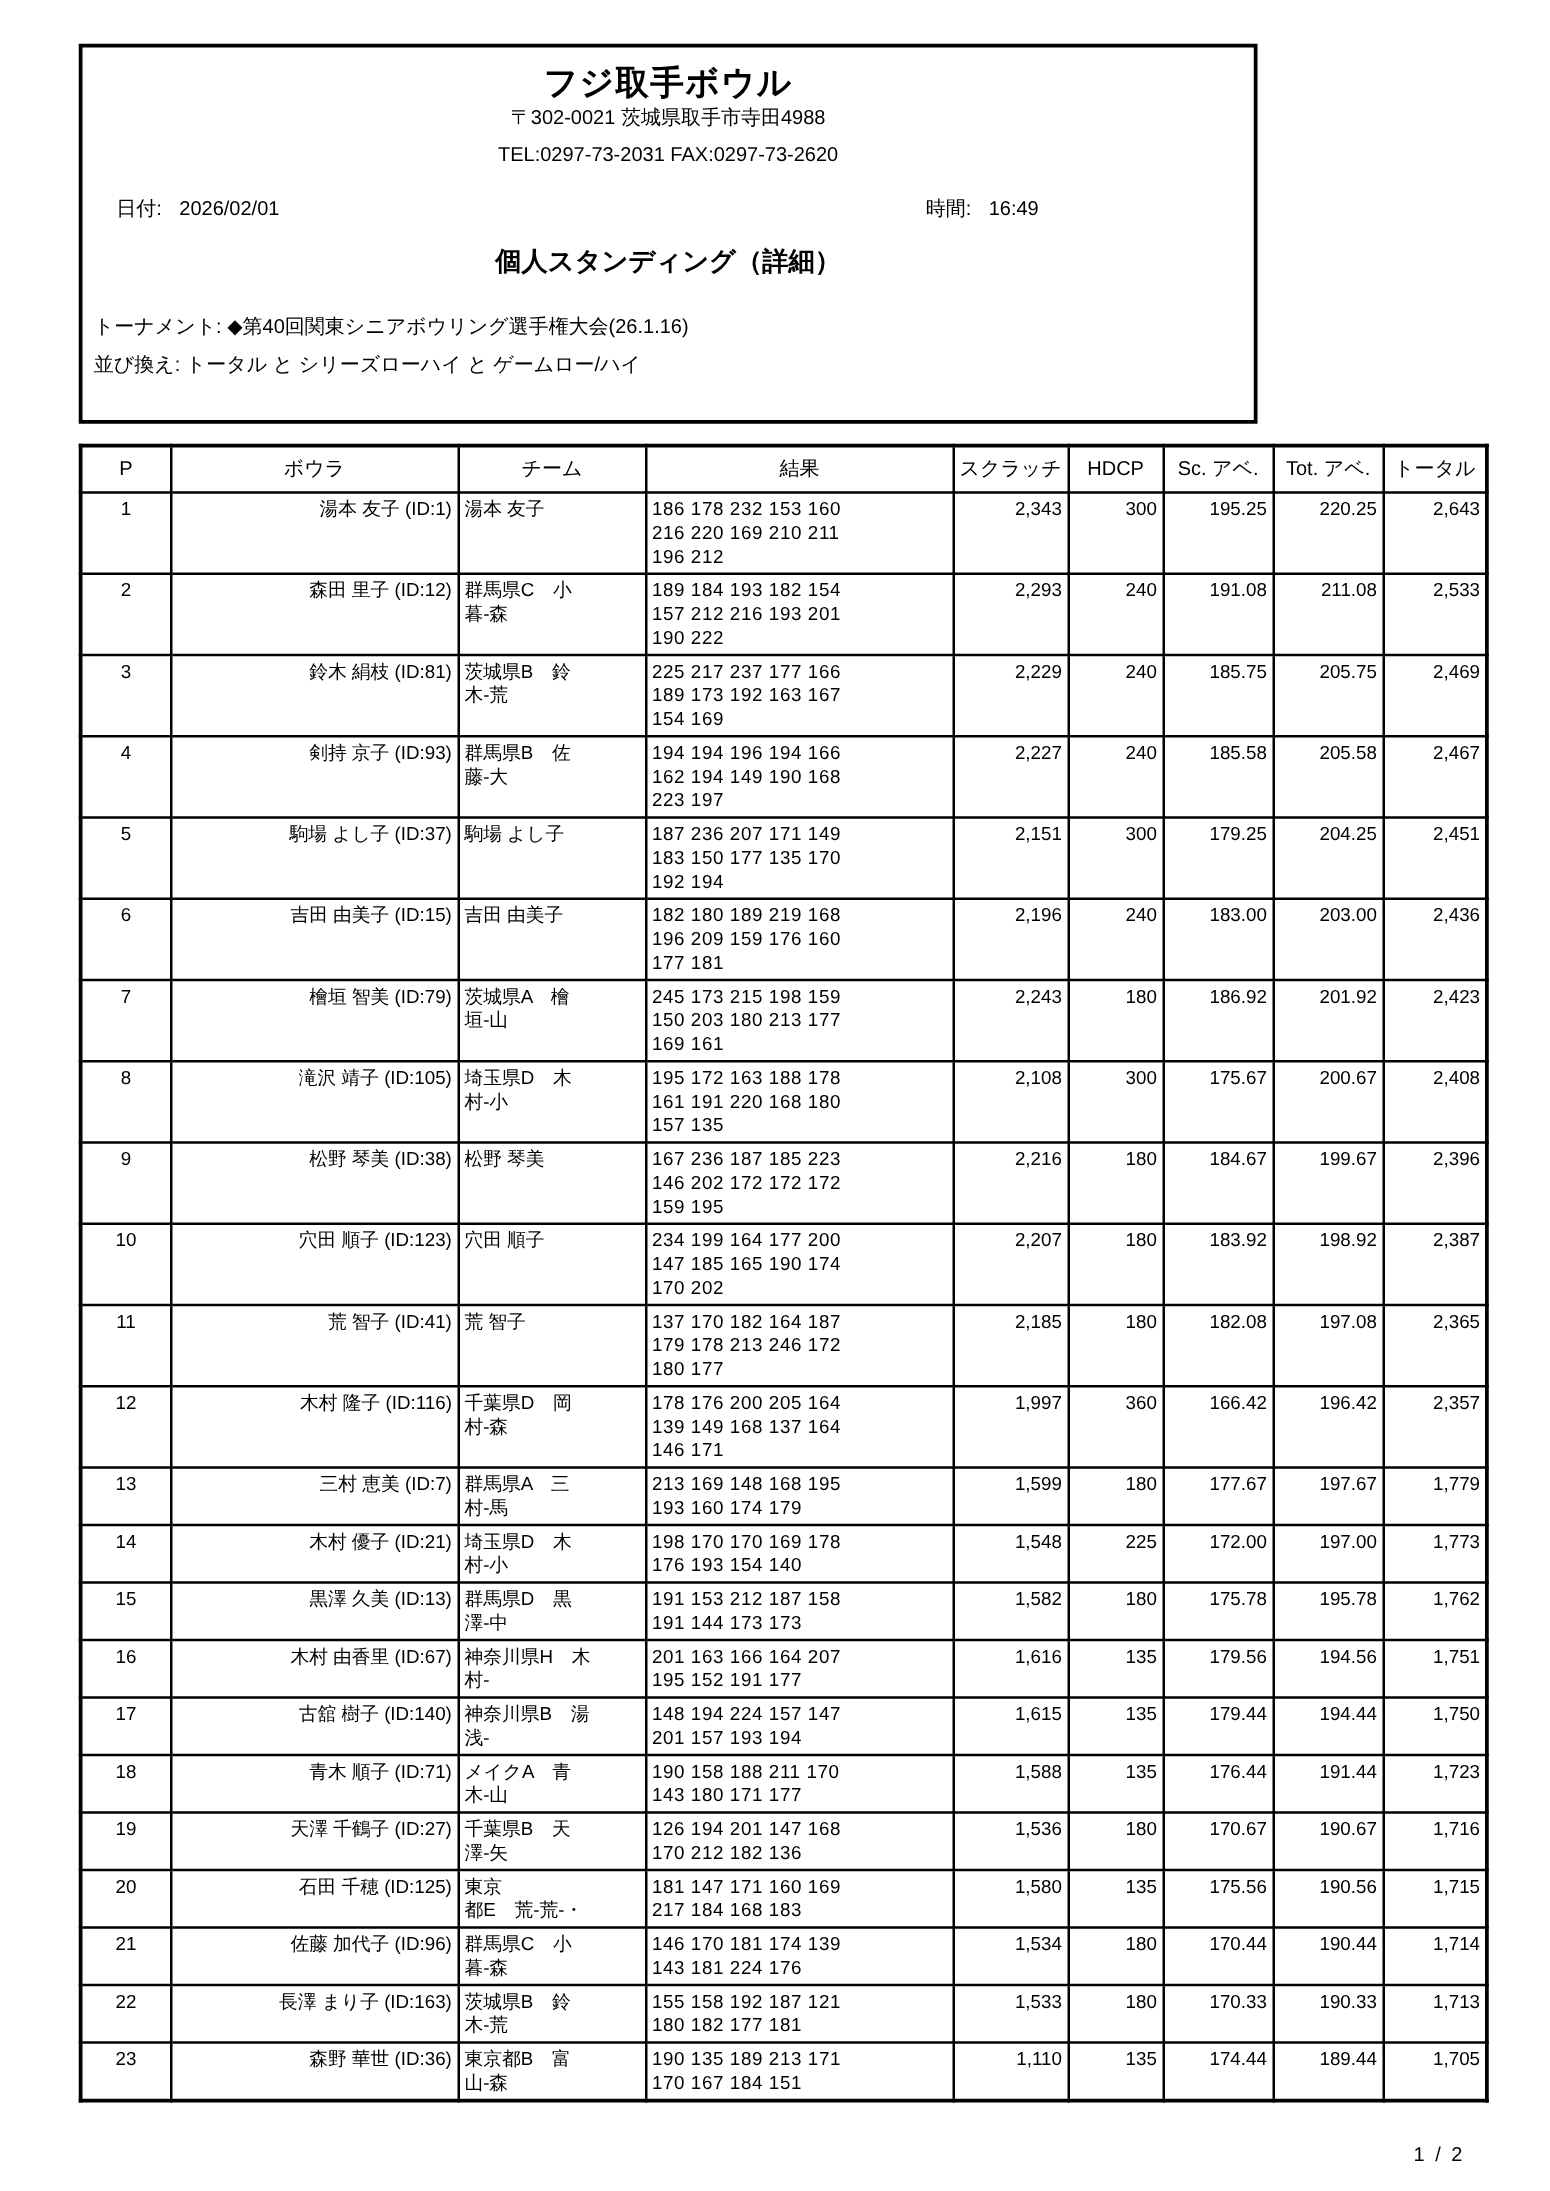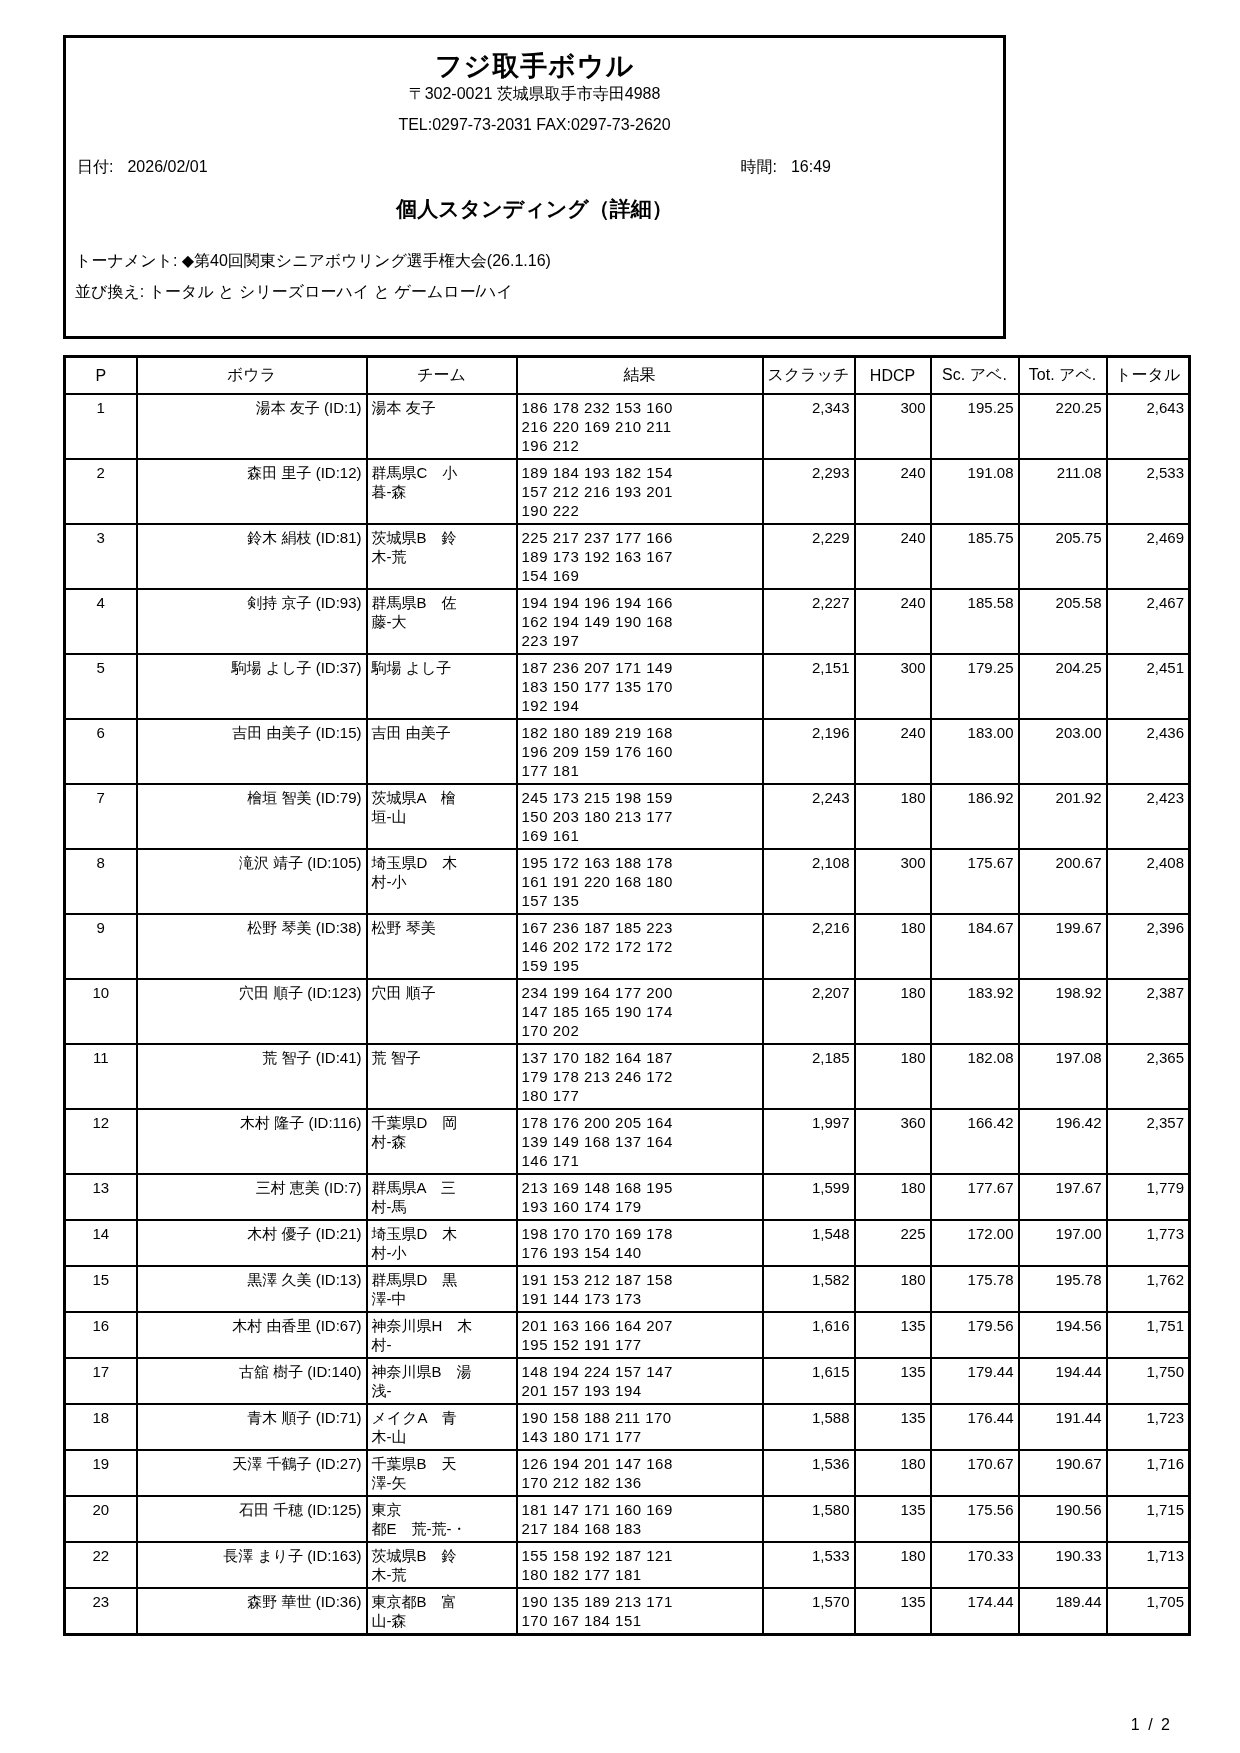--- a/index.html
+++ b/index.html
@@ -11,21 +11,21 @@
   }
   .header-box{
     position:absolute;left:63px;top:35px;width:943px;height:304px;
     border:3px solid #000;box-sizing:border-box;
     background:#fff;
   }
   .venue-title{margin-top:10px;text-align:center;font-size:27px;font-weight:bold;letter-spacing:1px;}
   .venue-address{margin-top:0;text-align:center;font-size:16px;}
   .venue-tel{margin-top:11px;text-align:center;font-size:16px;}
   .datetime-row{margin-top:23px;display:flex;justify-content:space-between;font-size:16px;}
-  .date-cell{padding-left:11px;}
+  .date-cell{padding-left:27px;}
   .time-cell{padding-right:172px;}
   .dt-label{margin-right:14px;}
   .report-title{margin-top:17px;text-align:center;font-size:21px;font-weight:bold;}
   .tournament-line{margin-top:28px;padding-left:9px;font-size:16px;}
   .sort-line{margin-top:10px;padding-left:9px;font-size:16px;}
 
   table.standings{
     position:absolute;left:63px;top:355px;width:1125px;
     border-collapse:collapse;table-layout:fixed;
     border:3px solid #000;
@@ -358,40 +358,53 @@
 都E　荒-荒-・</td>
     <td class="cell-results">181  147  171  160  169
 217  184  168  183</td>
     <td class="num">1,580</td>
     <td class="num cell-hdcp">135</td>
     <td class="num">175.56</td>
     <td class="num">190.56</td>
     <td class="num">1,715</td>
   </tr>
       <tr>
+    <td class="cell-p">21</td>
+    <td class="cell-bowler">佐藤 加代子 (ID:96)</td>
+    <td class="cell-team">群馬県C　小
+暮-森</td>
+    <td class="cell-results">146  170  181  174  139
+143  181  224  176</td>
+    <td class="num">1,534</td>
+    <td class="num cell-hdcp">180</td>
+    <td class="num">170.44</td>
+    <td class="num">190.44</td>
+    <td class="num">1,714</td>
+  </tr>
+      <tr>
     <td class="cell-p">22</td>
     <td class="cell-bowler">長澤 まり子 (ID:163)</td>
     <td class="cell-team">茨城県B　鈴
 木-荒</td>
     <td class="cell-results">155  158  192  187  121
 180  182  177  181</td>
     <td class="num">1,533</td>
     <td class="num cell-hdcp">180</td>
     <td class="num">170.33</td>
     <td class="num">190.33</td>
     <td class="num">1,713</td>
   </tr>
       <tr>
     <td class="cell-p">23</td>
     <td class="cell-bowler">森野 華世 (ID:36)</td>
     <td class="cell-team">東京都B　富
 山-森</td>
     <td class="cell-results">190  135  189  213  171
 170  167  184  151</td>
-    <td class="num">1,570</td>
+    <td class="num">1,110</td>
     <td class="num cell-hdcp">135</td>
     <td class="num">174.44</td>
     <td class="num">189.44</td>
     <td class="num">1,705</td>
   </tr>
     </tbody>
 </table>
 
 <div class="page-number">1 / 2</div>
 

